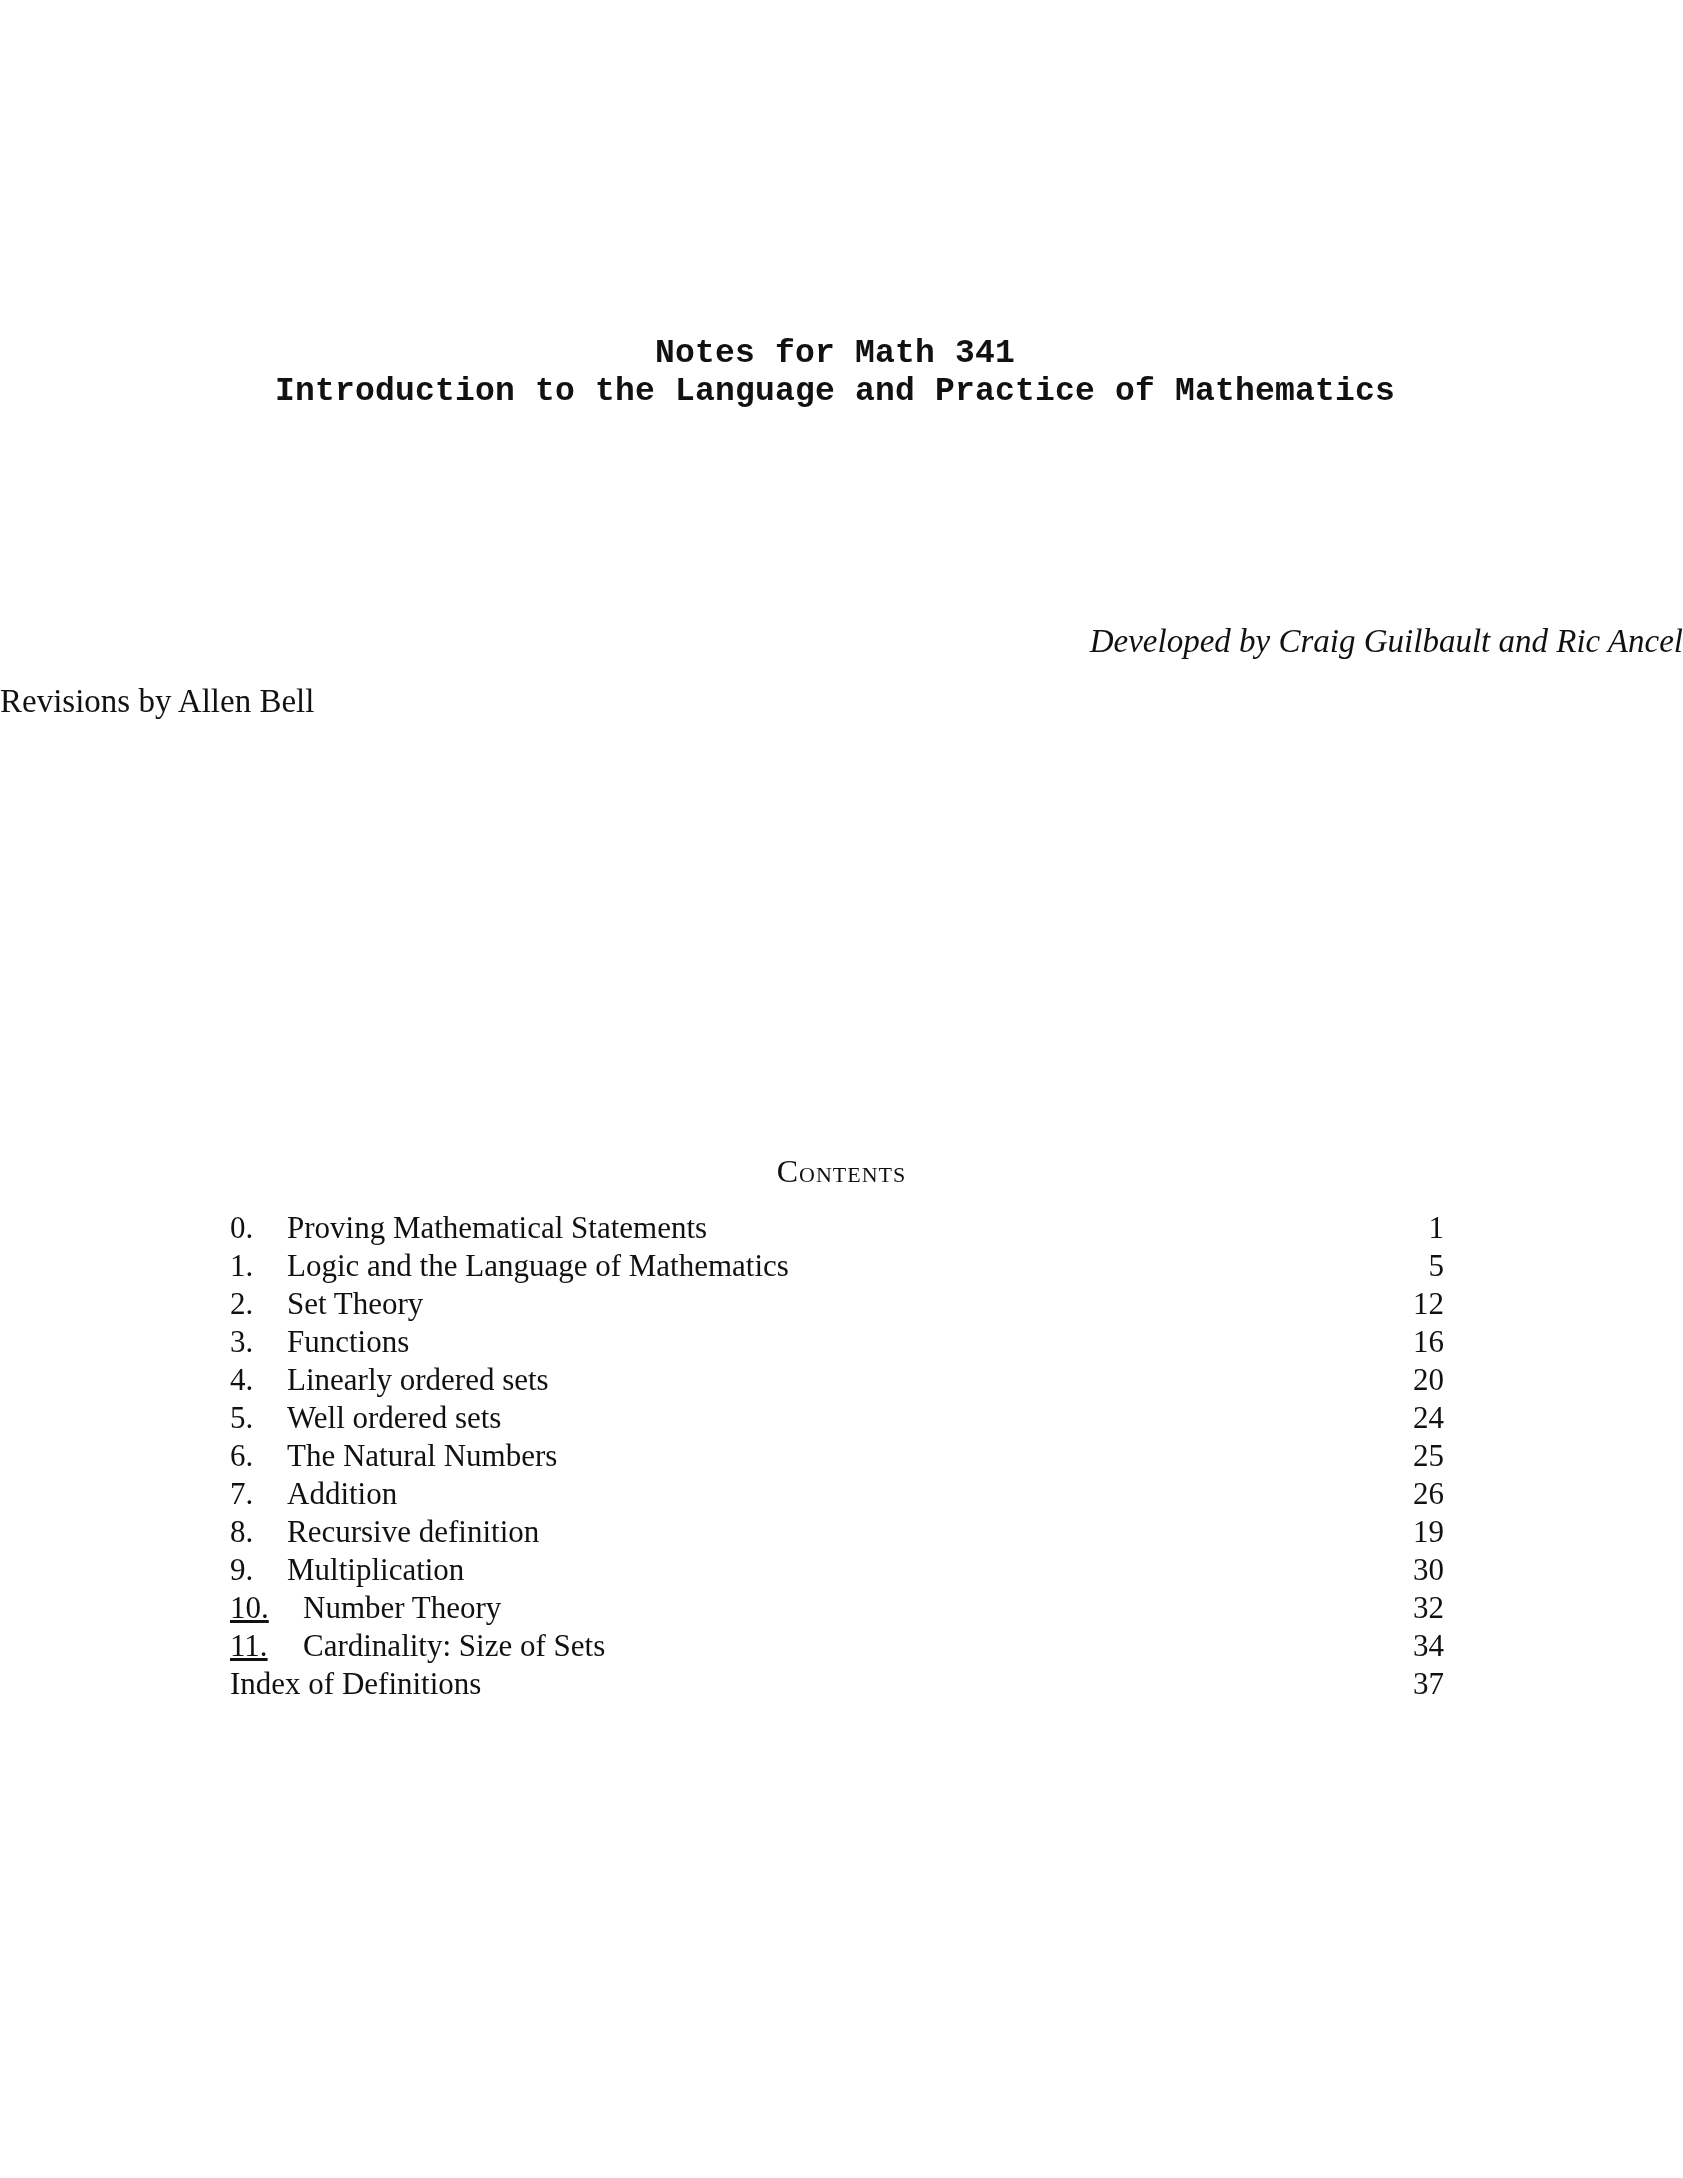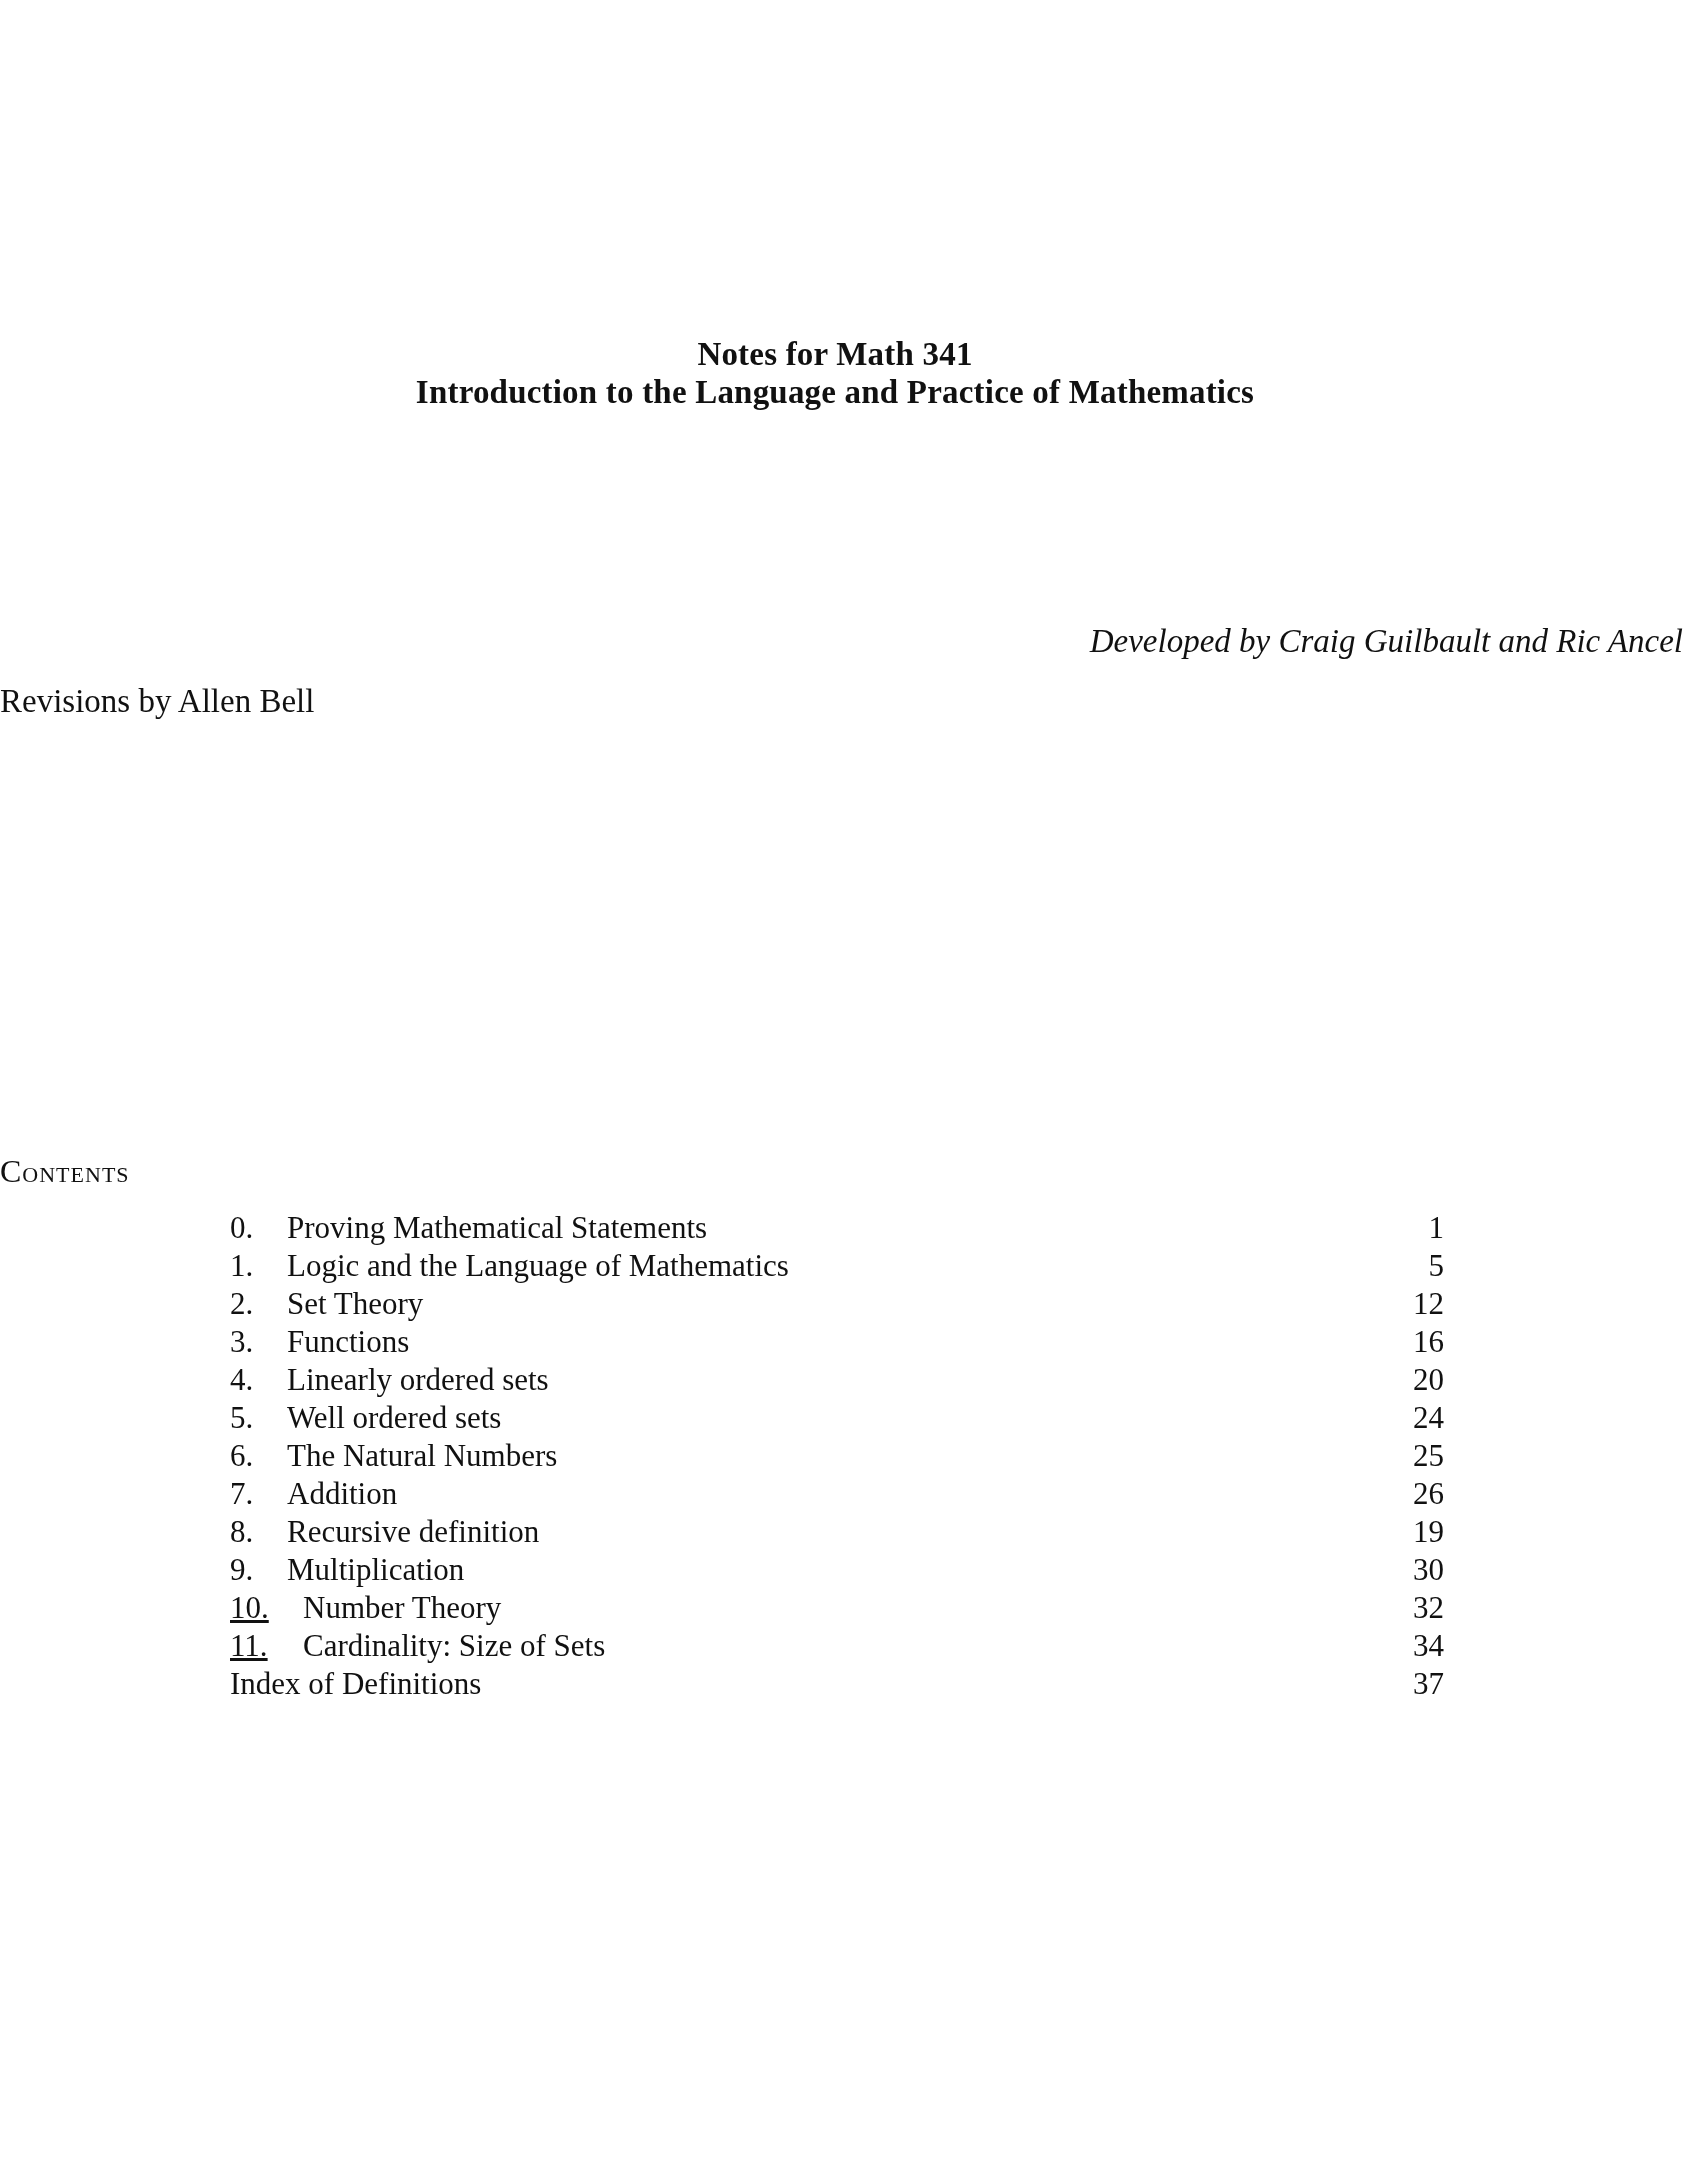--- a/index.html
+++ b/index.html
@@ -1,26 +1,26 @@
 <!DOCTYPE html>
 <html><head>
 <meta charset="utf-8">
 <style>
   html, body { margin: 0; padding: 0; background: #ffffff; }
   body {
     width: 1683px; height: 2178px; position: relative; overflow: hidden;
     font-family: "Liberation Serif", "DejaVu Serif", serif; color: #111;
   }
-  .title-block { position: absolute; top: 335px; left: 0; width: 1670px; text-align: center; }
+  .title-block { position: absolute; top: 335px; left: 0; width: 1670px; text-align: center; font-family: Liberation Mono, monospace; }
   .title-line { font-weight: bold; font-size: 33px; line-height: 38px; letter-spacing: 0.2px; }
   .authors { position: absolute; top: 621px; left: 0; width: 1683px; text-align: right;
     font-style: italic; font-size: 33px; line-height: 40px; }
   .revisions { position: absolute; top: 681px; left: 0; width: 1683px; text-align: left;
     font-size: 33px; line-height: 40px; }
-  .contents-heading { position: absolute; top: 1151px; left: 0; width: 1683px; text-align: left;
+  .contents-heading { position: absolute; top: 1151px; left: 0; width: 1683px; text-align: center;
     font-size: 32px; line-height: 40px; font-variant: small-caps; letter-spacing: 1px; }
   .toc { position: absolute; top: 1209px; left: 230px; width: 1214px; }
   .toc-row { display: flex; align-items: baseline; height: 38px; font-size: 31px; line-height: 38px; }
   .toc-num { width: 57px; flex: none; }
   .toc-num.wide { width: 73px; text-decoration: underline; }
   .toc-title { flex: 1; white-space: nowrap; }
   .toc-page { width: 79px; text-align: right; flex: none; }
 </style>
 </head>
 <body>

